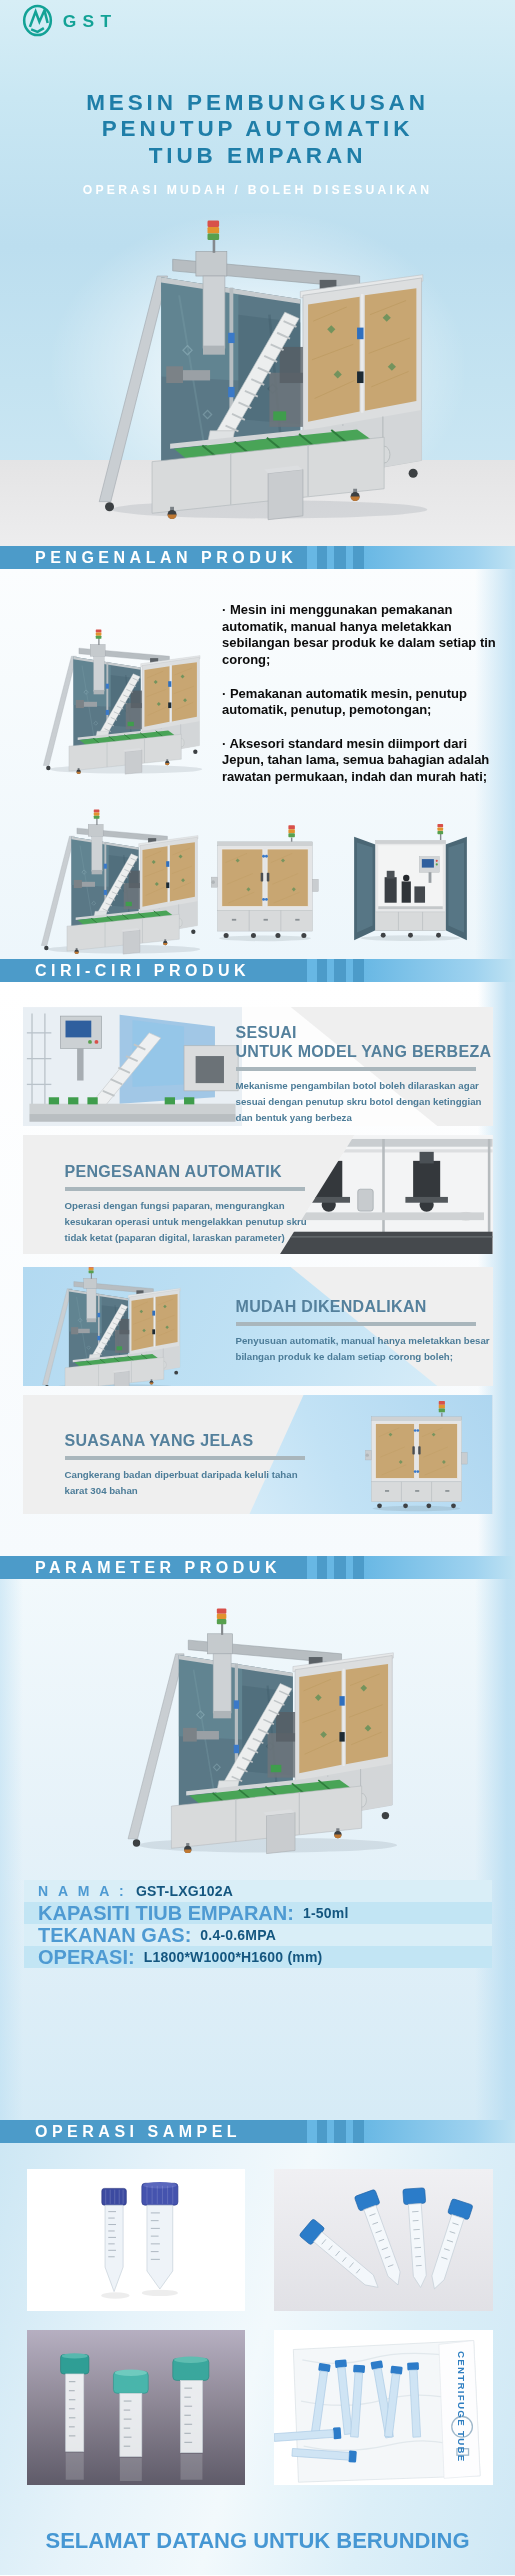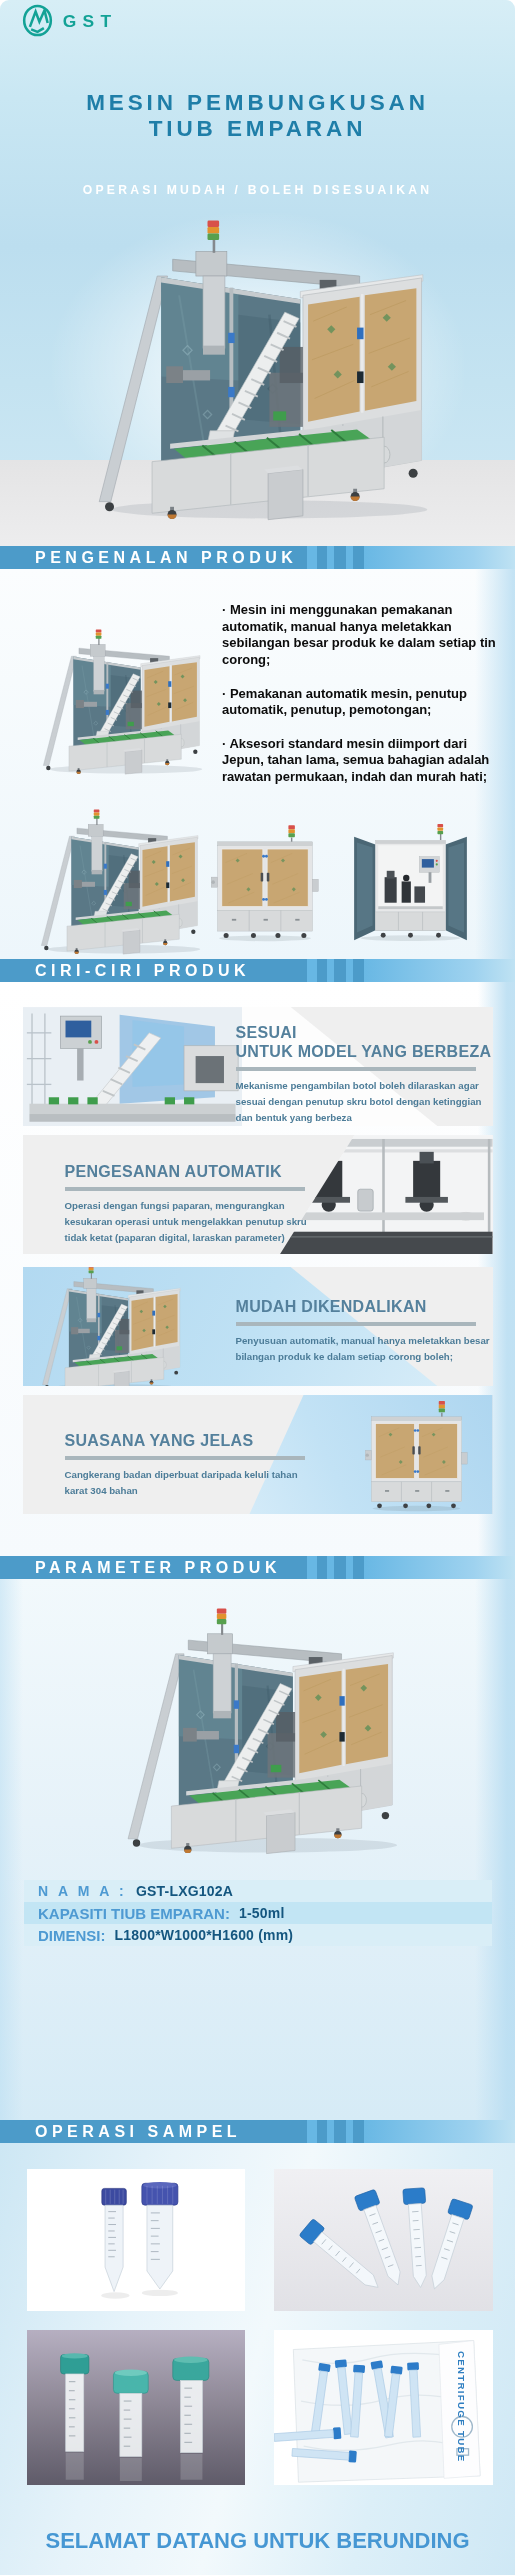--- a/index.html
+++ b/index.html
@@ -1,21 +1,21 @@
 <!DOCTYPE html>
 <html style="font-size:10.3px"><head>
 <meta charset="utf-8">
 <style>
   html,body{margin:0;padding:0;background:#fff;}
   .page{position:relative;width:515px;height:2576px;overflow:hidden;
         font-family:"Liberation Sans",sans-serif;background:#fff;}
 
   
   .sec-header{position:relative;height:546px;
-    background:linear-gradient(180deg,#d7eef6 0%,#c9e7f3 18%,#bcdeef 45%,#c4e3f1 70%,#cfe8f4 100%);border-radius:9px;}
+    background:linear-gradient(180deg,#d7eef6 0%,#c9e7f3 18%,#bcdeef 45%,#c4e3f1 70%,#cfe8f4 100%);}
   .hero-floor{position:absolute;left:0;top:460px;width:100%;height:86px;
     background:linear-gradient(180deg,#e4e4e5,#ededee);}
   .hero-glow{position:absolute;left:52px;top:213px;width:412px;height:283px;
     background:radial-gradient(ellipse at 50% 55%,rgba(255,255,255,.95) 0%,rgba(255,255,255,0) 72%);}
   .logo-row{position:absolute;left:22px;top:3.9px;display:flex;align-items:center;gap:9.7px;}
   .brand-name{font-size:17.4px;font-weight:bold;color:#13a296;letter-spacing:6.4px;}
   .hero-title{position:absolute;left:0;top:90px;width:100%;text-align:center;
     color:#1f7ea8;font-size:22.5px;font-weight:bold;letter-spacing:3.9px;line-height:26.4px;}
   .hero-subtitle{position:absolute;left:0;top:183px;width:100%;text-align:center;
     color:#ffffff;font-size:12.2px;font-weight:bold;letter-spacing:3.2px;}
@@ -77,21 +77,21 @@
 
   
   .sec-params{position:relative;height:541px;
     background-image:linear-gradient(90deg,rgba(186,222,242,.55) 0px,rgba(255,255,255,0) 23px,rgba(255,255,255,0) 475px,rgba(186,222,242,.9) 507px),
                      linear-gradient(180deg,#f2f9fc 0%,#e6f2f9 45%,#d6ebf6 100%);padding-left:16px;}
   .param-photo{position:absolute;left:109px;top:27px;width:296px;height:249px;}
   .param-table{position:absolute;left:24px;top:301px;width:468px;}
   .param-row{height:22px;display:flex;align-items:center;padding-left:14px;box-sizing:border-box;}
   .param-row:nth-child(odd){background:#d9eef7;}
   .param-row:nth-child(even){background:#c2e5f4;}
-  .param-label{font-size:15px;font-weight:bold;color:#4e9ad2;margin-right:9px;white-space:pre;}
+  .param-label{font-size:20px;font-weight:bold;color:#4e9ad2;margin-right:9px;white-space:pre;}
   .param-row.first .param-label{letter-spacing:3.2px;font-size:14px;}
   .param-value{font-size:14px;font-weight:bold;color:#14567f;letter-spacing:0.2px;}
 
   
   .sec-samples{position:relative;height:432px;
     background:linear-gradient(105deg,#cde7f4 0%,#e6f3fa 28%,#f2f9fc 50%,#dceff8 74%,#cfe8f5 100%);}
   .sample{position:absolute;overflow:hidden;}
   .s-tl{left:27px;top:26.4px;width:218px;height:142px;background:#ffffff;}
   .s-tr{left:274px;top:26.4px;width:219px;height:142px;background:linear-gradient(180deg,#f0f0f3,#e1e1e6);}
   .s-bl{left:27px;top:187px;width:218px;height:155px;background:linear-gradient(180deg,#b6afc1 0%,#8d8795 48%,#5f5b69 100%);}
@@ -297,20 +297,21 @@
         <svg width="31" height="33" viewBox="0 0 48 52">
           <ellipse cx="24" cy="26" rx="21" ry="23" fill="none" stroke="#13a296" stroke-width="4"></ellipse>
           <polyline points="12,36 21,12 27,28 35,10 40,30" fill="none" stroke="#13a296" stroke-width="4" stroke-linejoin="miter"></polyline>
           <polyline points="14,40 24,44 34,38" fill="none" stroke="#13a296" stroke-width="4"></polyline>
         </svg>
       </span>
       <span class="brand-name">GST</span>
     </div>
     <div class="hero-title">
       <div>MESIN PEMBUNGKUSAN</div>
+      <div>PENUTUP AUTOMATIK</div>
       <div>TIUB EMPARAN</div>
     </div>
     <div class="hero-subtitle">OPERASI MUDAH / BOLEH DISESUAIKAN</div>
     <div class="hero-machine">
       <svg width="361" height="303" viewBox="0 0 560 470">
           <use href="#machine-iso"></use>
         </svg>
     </div>
   </div>
 
@@ -485,21 +486,25 @@
     <div class="param-table">
       <div class="param-row first">
         <span class="param-label">N A M A :</span>
         <span class="param-value">GST-LXG102A</span>
       </div>
       <div class="param-row">
         <span class="param-label">KAPASITI TIUB EMPARAN:</span>
         <span class="param-value">1-50ml</span>
       </div>
       <div class="param-row">
-        <span class="param-label">DIMENSI:</span>
+        <span class="param-label">TEKANAN GAS:</span>
+        <span class="param-value">0.4-0.6MPA</span>
+      </div>
+      <div class="param-row">
+        <span class="param-label">OPERASI:</span>
         <span class="param-value">L1800*W1000*H1600 (mm)</span>
       </div>
     </div>
   </div>
 
   <div class="banner">
     <span>OPERASI SAMPEL</span>
   </div>
 
   <div class="sec-samples">

